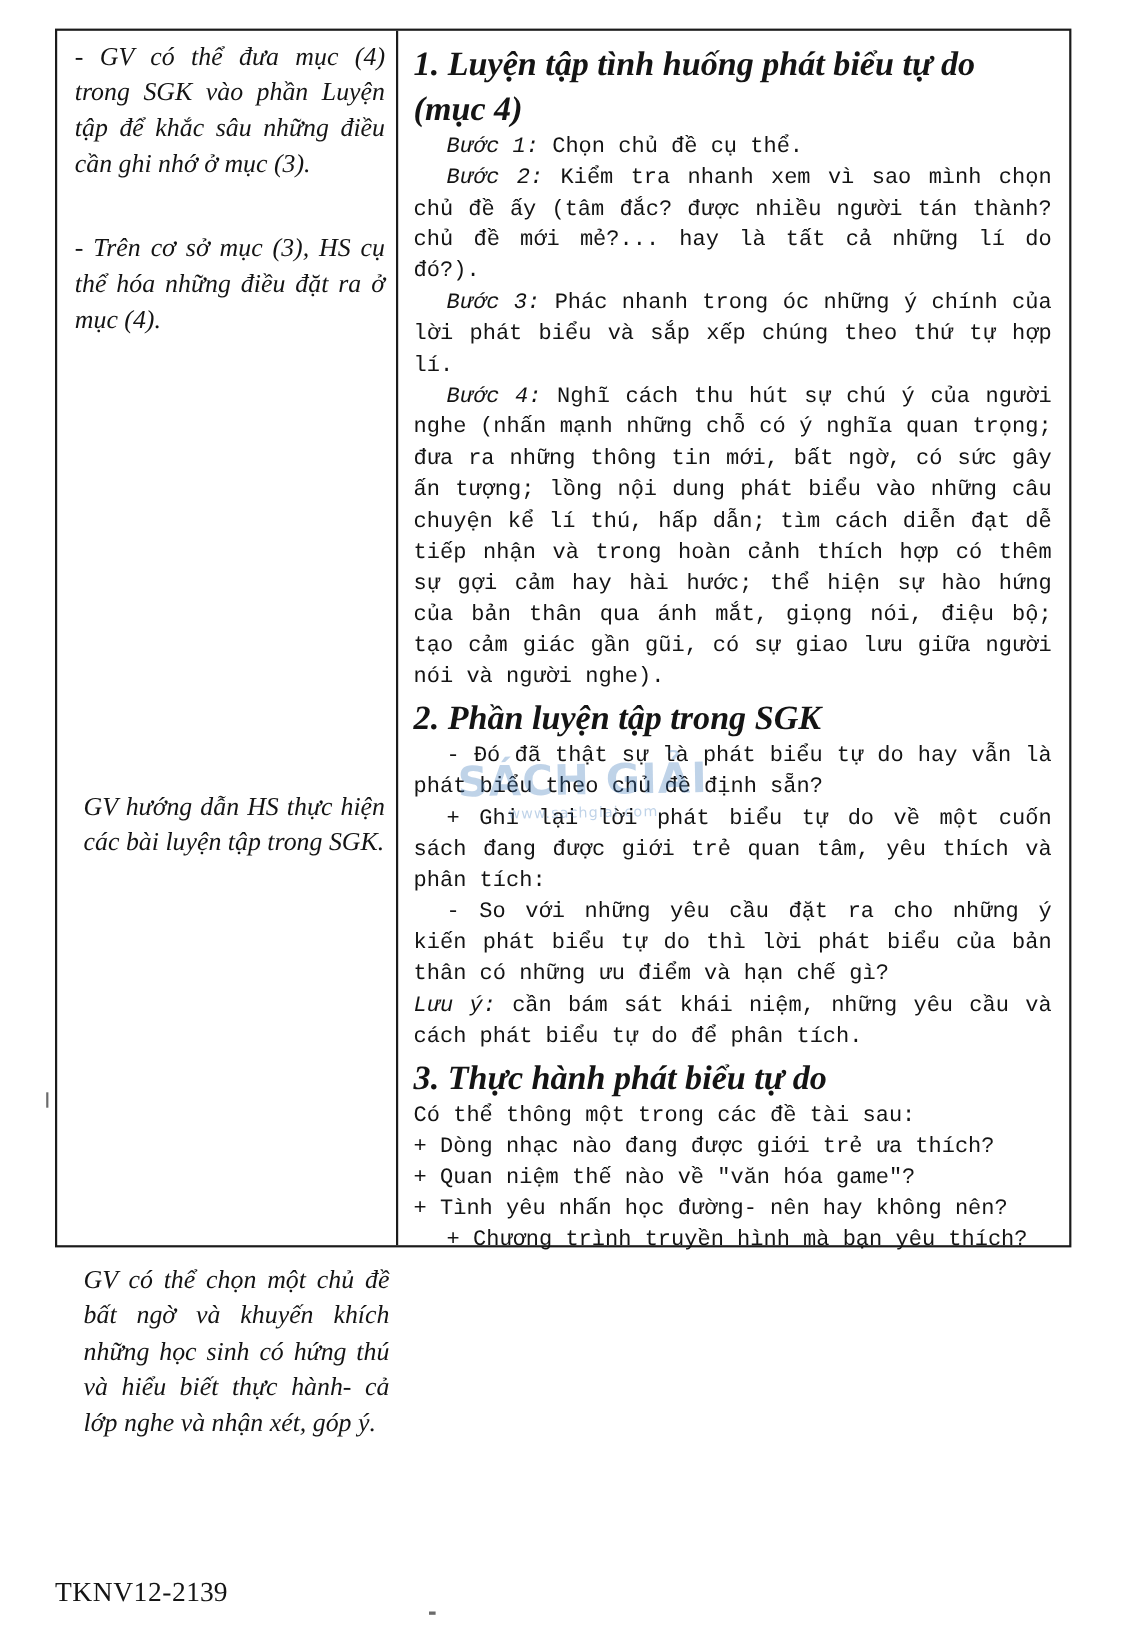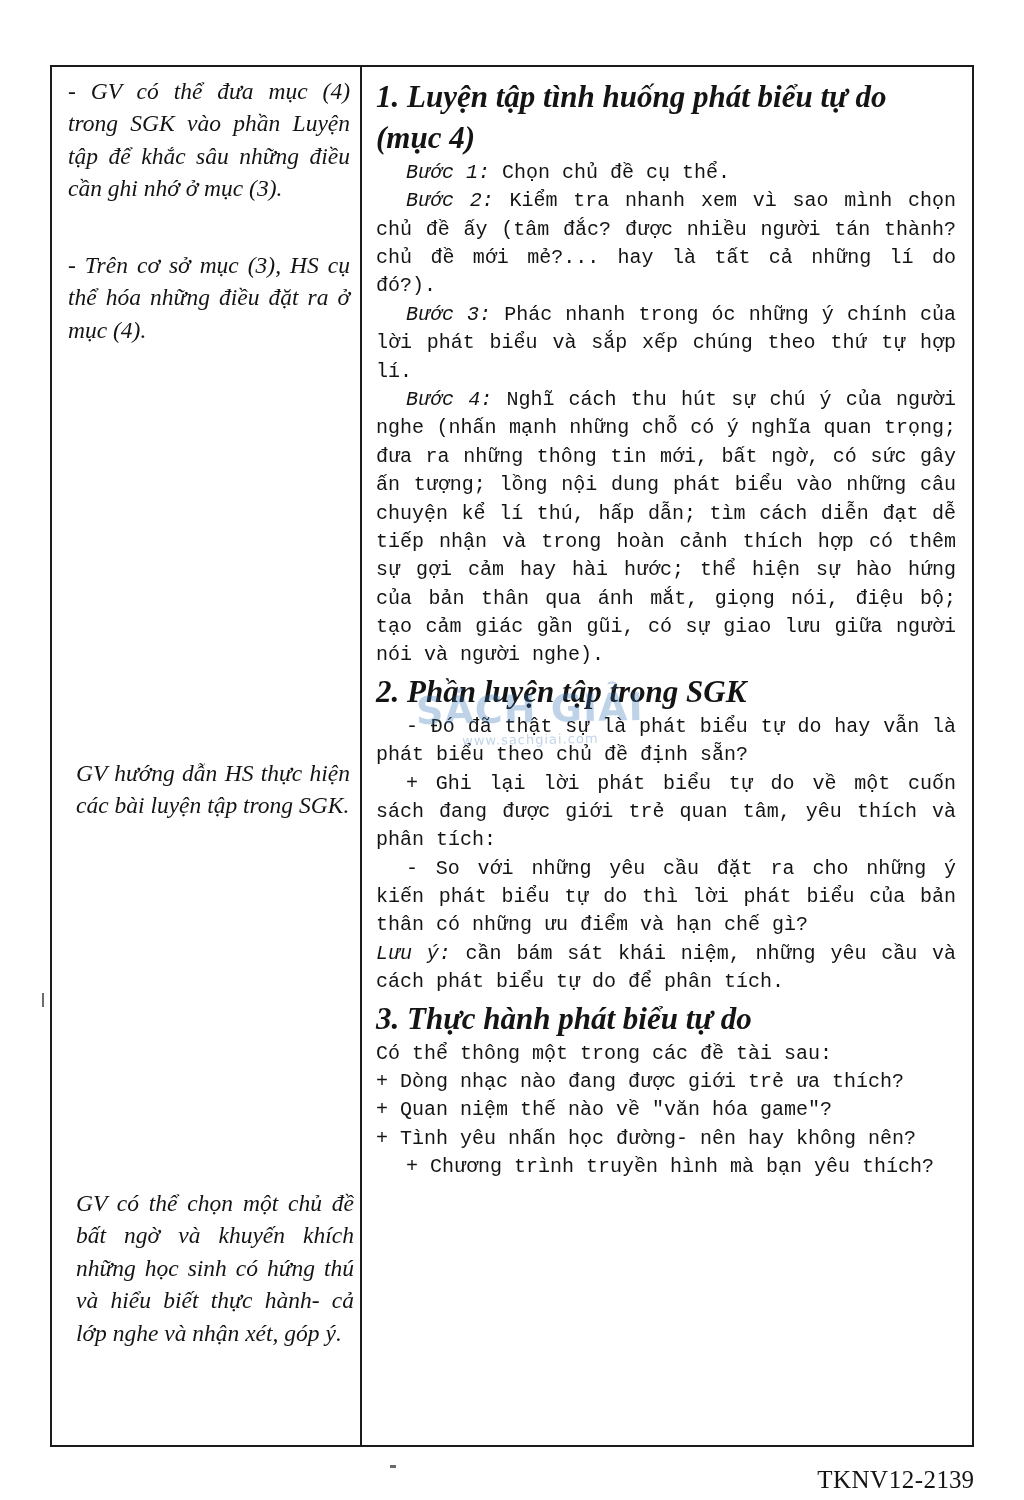--- a/index.html
+++ b/index.html
@@ -22,25 +22,24 @@
     width: 1024px;
     height: 1500px;
   }
 
   
   .table-frame {
     position: absolute;
     left: 50px;
     top: 26px;
     width: 924px;
-    height: 1382px;
+    height: 1108px;
     border: 2px solid #1b1b1b;
     box-sizing: border-box;
     display: flex;
-    margin-top: 39px;
   }
 
   .col-left {
     width: 310px;
     box-sizing: border-box;
     border-right: 2px solid #1b1b1b;
     padding: 10px 12px 10px 16px;
     position: relative;
   }
 
@@ -116,24 +115,24 @@
     font-size: 13px;
     color: #2f6fb5;
     letter-spacing: 1px;
     margin-top: 4px;
   }
 
   
   .footer {
     position: absolute;
     left: 50px;
-    top: 1466px;
+    top: 1434px;
     width: 924px;
     display: flex;
-    justify-content: flex-end;
+    justify-content: flex-start;
     align-items: baseline;
     font-size: 25px;
   }
   .footer-left {
     font-family: "Liberation Serif", serif;
     letter-spacing: 0.5px;
   }
   .footer-right {
     font-family: "Liberation Serif", serif;
   }

